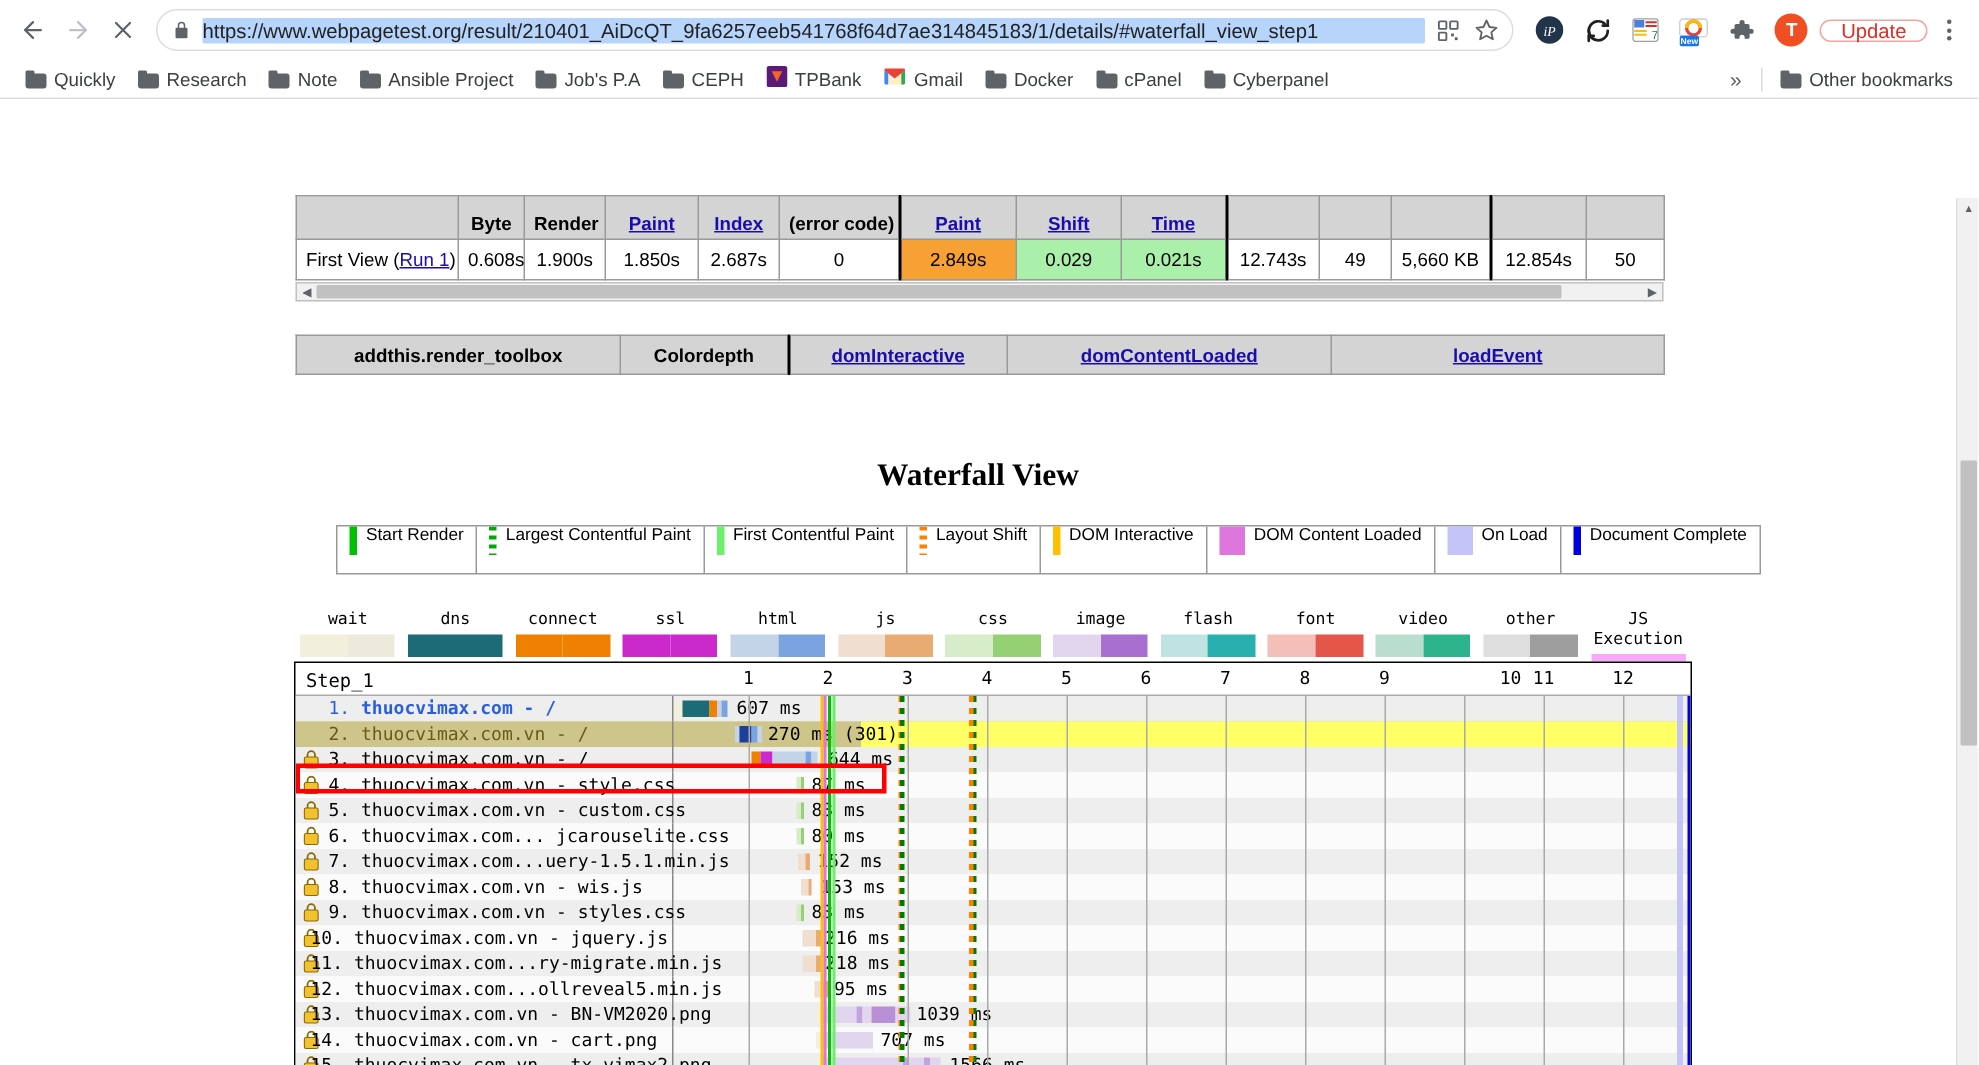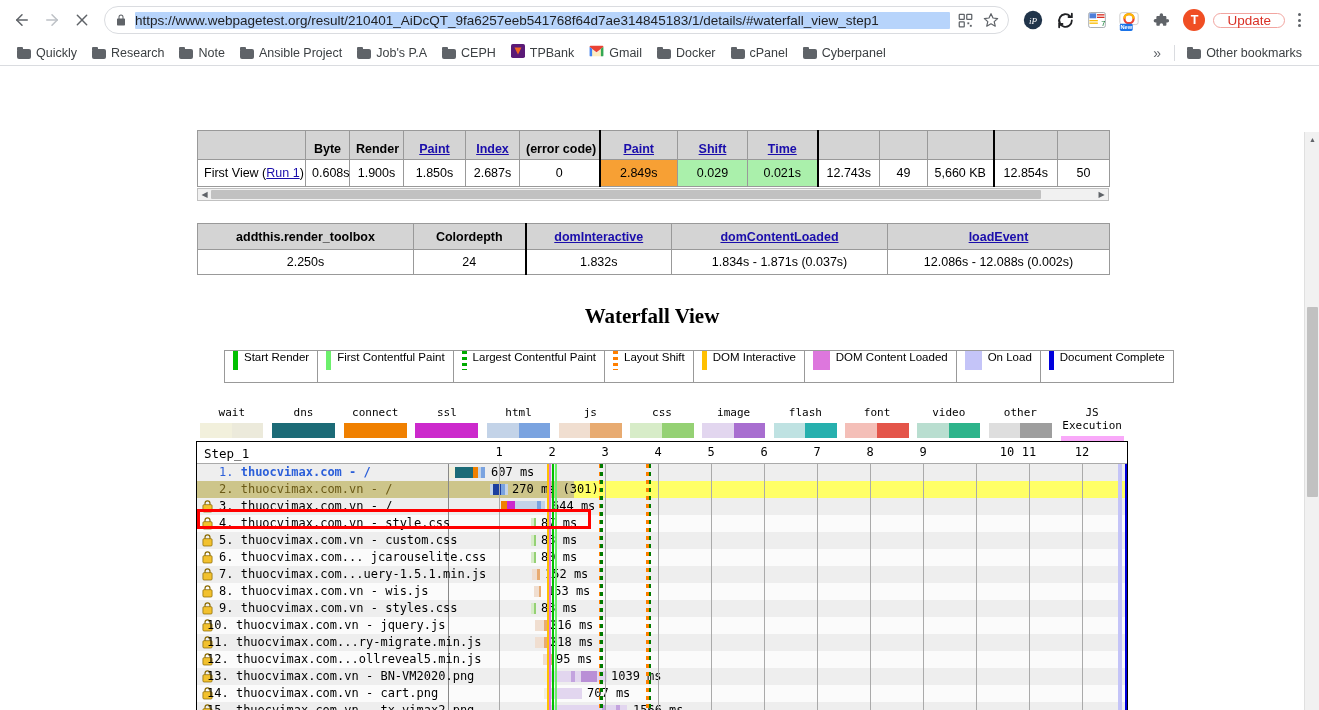--- a/index.html
+++ b/index.html
@@ -402,45 +402,38 @@
             <col style="width:222px">
           </colgroup>
       <tbody>
             <tr>
         <th>addthis.render_toolbox</th>
         <th>Colordepth</th>
         <th class="thick-l"><a href="#">domInteractive</a></th>
         <th><a href="#">domContentLoaded</a></th>
         <th><a href="#">loadEvent</a></th>
       </tr>
-      <tr>
-        <td>2.250s</td>
-        <td>24</td>
-        <td class="thick-l">1.832s</td>
-        <td>1.834s - 1.871s (0.037s)</td>
-        <td>12.086s - 12.088s (0.002s)</td>
-      </tr>
     </tbody>
         </table>
   </div>
 
   <div id="wf-title">Waterfall View</div>
 
   <div id="legend-box">
     <div class="lg-item">
           <span class="lg-swatch" style="background:#00c000"></span>
           <span>Start Render</span>
         </div>
     <div class="lg-item">
+          <span class="lg-dotted"></span>
+          <span>Largest Contentful Paint</span>
+        </div>
+    <div class="lg-item">
           <span class="lg-swatch" style="background:#6cf06c"></span>
           <span>First Contentful Paint</span>
-        </div>
-    <div class="lg-item">
-          <span class="lg-dotted"></span>
-          <span>Largest Contentful Paint</span>
         </div>
     <div class="lg-item">
           <span class="lg-dotted orange"></span>
           <span>Layout Shift</span>
         </div>
     <div class="lg-item">
           <span class="lg-swatch" style="background:#ffc000"></span>
           <span>DOM Interactive</span>
         </div>
     <div class="lg-item">

